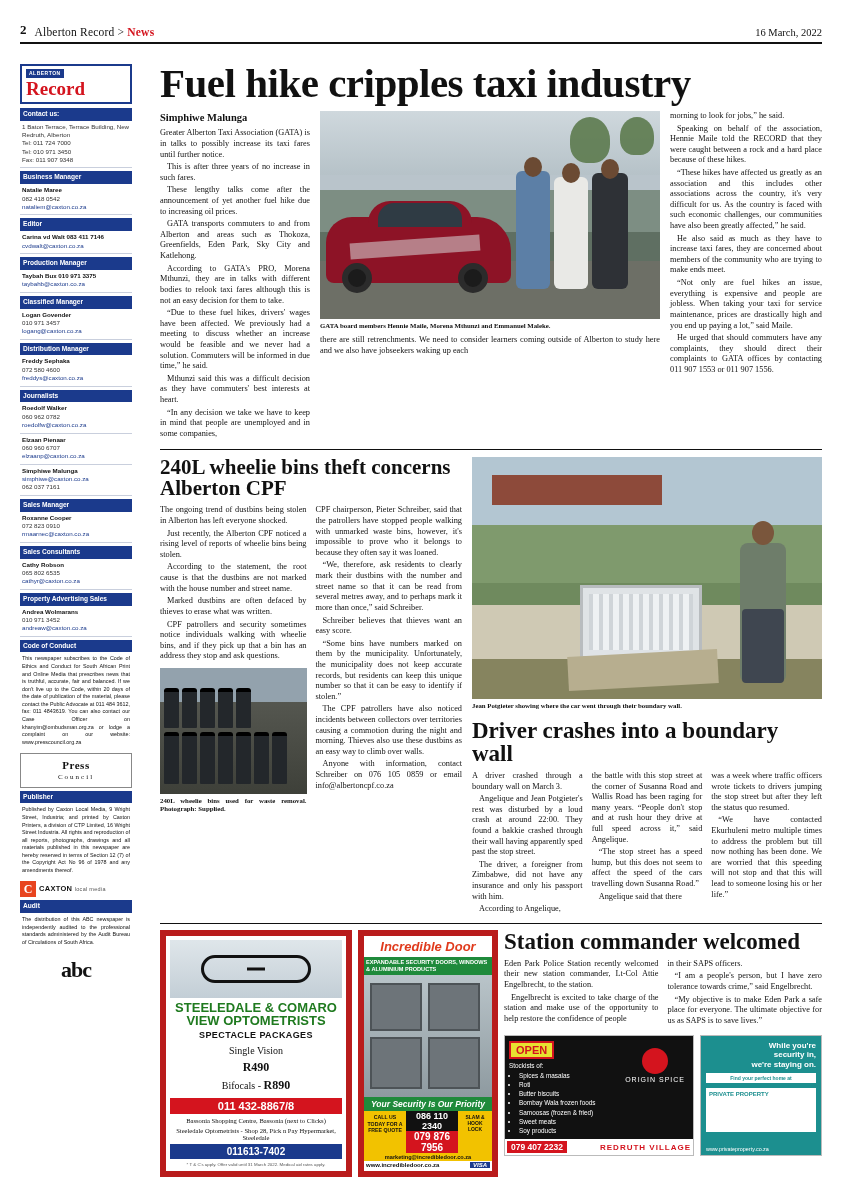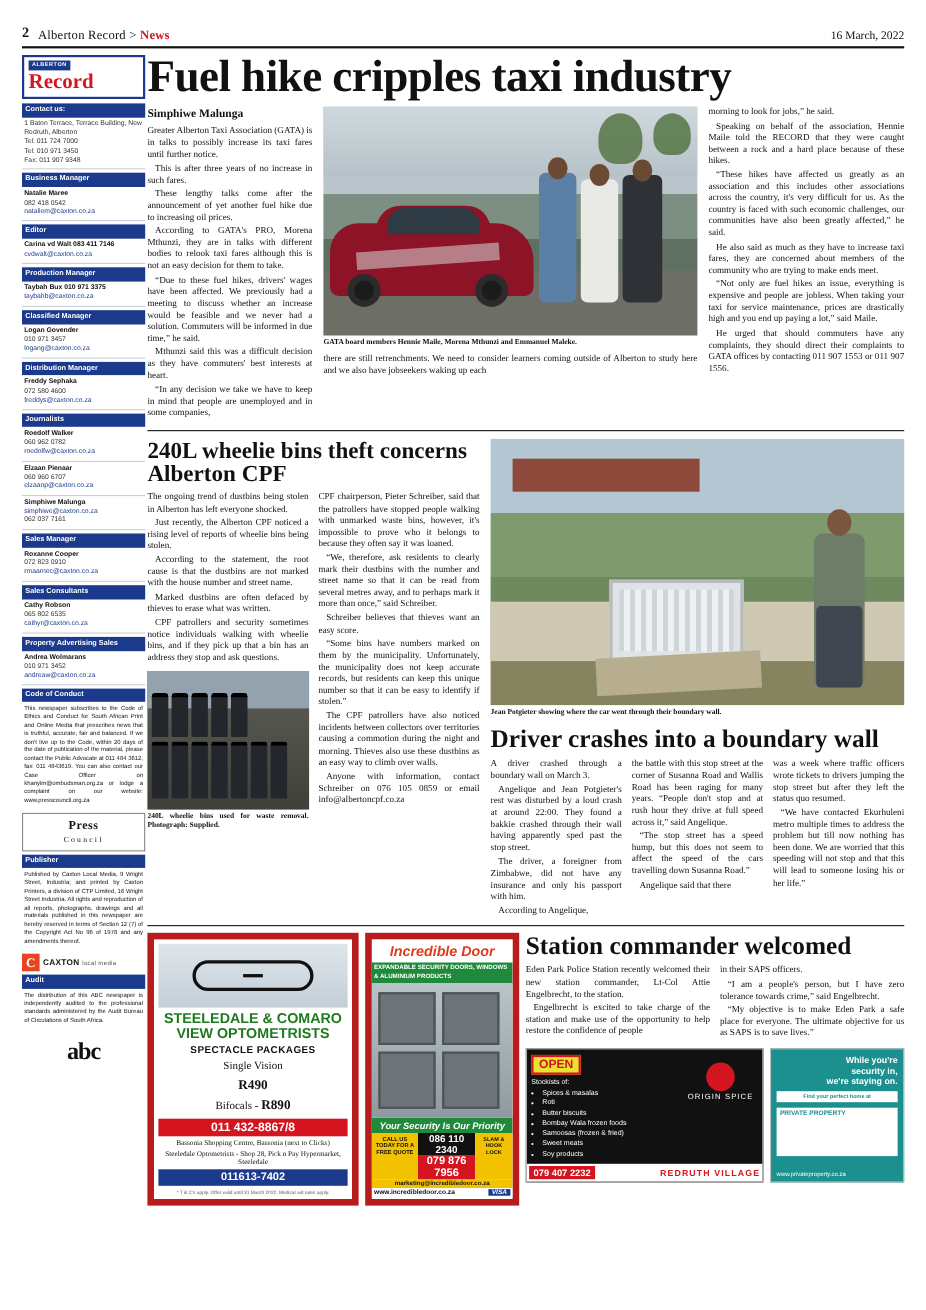--- a/index.html
+++ b/index.html
@@ -26,22 +26,22 @@
   .topbar-left { display:flex; align-items:flex-end; gap:8px; font-size:11.5px; }
   .page-num { font-weight:bold; font-size:13px; }
   .crumb { letter-spacing:.2px; }
   .crumb .sect { color:#d4141e; font-weight:bold; }
   .topbar-right { font-size:10.5px; }
 
   
   .body-grid {
     display: grid;
     grid-template-columns: 112px 1fr;
-    gap: 2px;
-    margin-top: 6px;
+    gap: 28px;
+    margin-top: 20px;
     height: 1120px;
   }
 
   
   .rail { font-family:"Liberation Sans", sans-serif; font-size:6.2px; line-height:1.35; }
   .logo {
     border:2px solid #1b3a8c;
     padding:3px 4px 4px 4px;
     margin-bottom:4px;
     background:#fff;
@@ -336,20 +336,21 @@
 
       <h1 class="headline">Fuel hike cripples taxi industry</h1>
 
       <div class="story1">
 
         <div class="col">
           <div class="byline">Simphiwe Malunga</div>
           <p class="first">Greater Alberton Taxi Association (GATA) is in talks to possibly increase its taxi fares until further notice.</p>
           <p>This is after three years of no increase in such fares.</p>
           <p>These lengthy talks come after the announcement of yet another fuel hike due to increasing oil prices.</p>
+          <p>GATA transports commuters to and from Alberton and areas such as Thokoza, Greenfields, Eden Park, Sky City and Katlehong.</p>
           <p>According to GATA's PRO, Morena Mthunzi, they are in talks with different bodies to relook taxi fares although this is not an easy decision for them to take.</p>
           <p>“Due to these fuel hikes, drivers' wages have been affected. We previously had a meeting to discuss whether an increase would be feasible and we never had a solution. Commuters will be informed in due time,” he said.</p>
           <p>Mthunzi said this was a difficult decision as they have commuters' best interests at heart.</p>
           <p>“In any decision we take we have to keep in mind that people are unemployed and in some companies,</p>
         </div>
 
         <div>
           <div class="photo ph-taxi">
             <div class="bg-build"></div>
             <div class="bg-tree" style="left:250px"></div>

